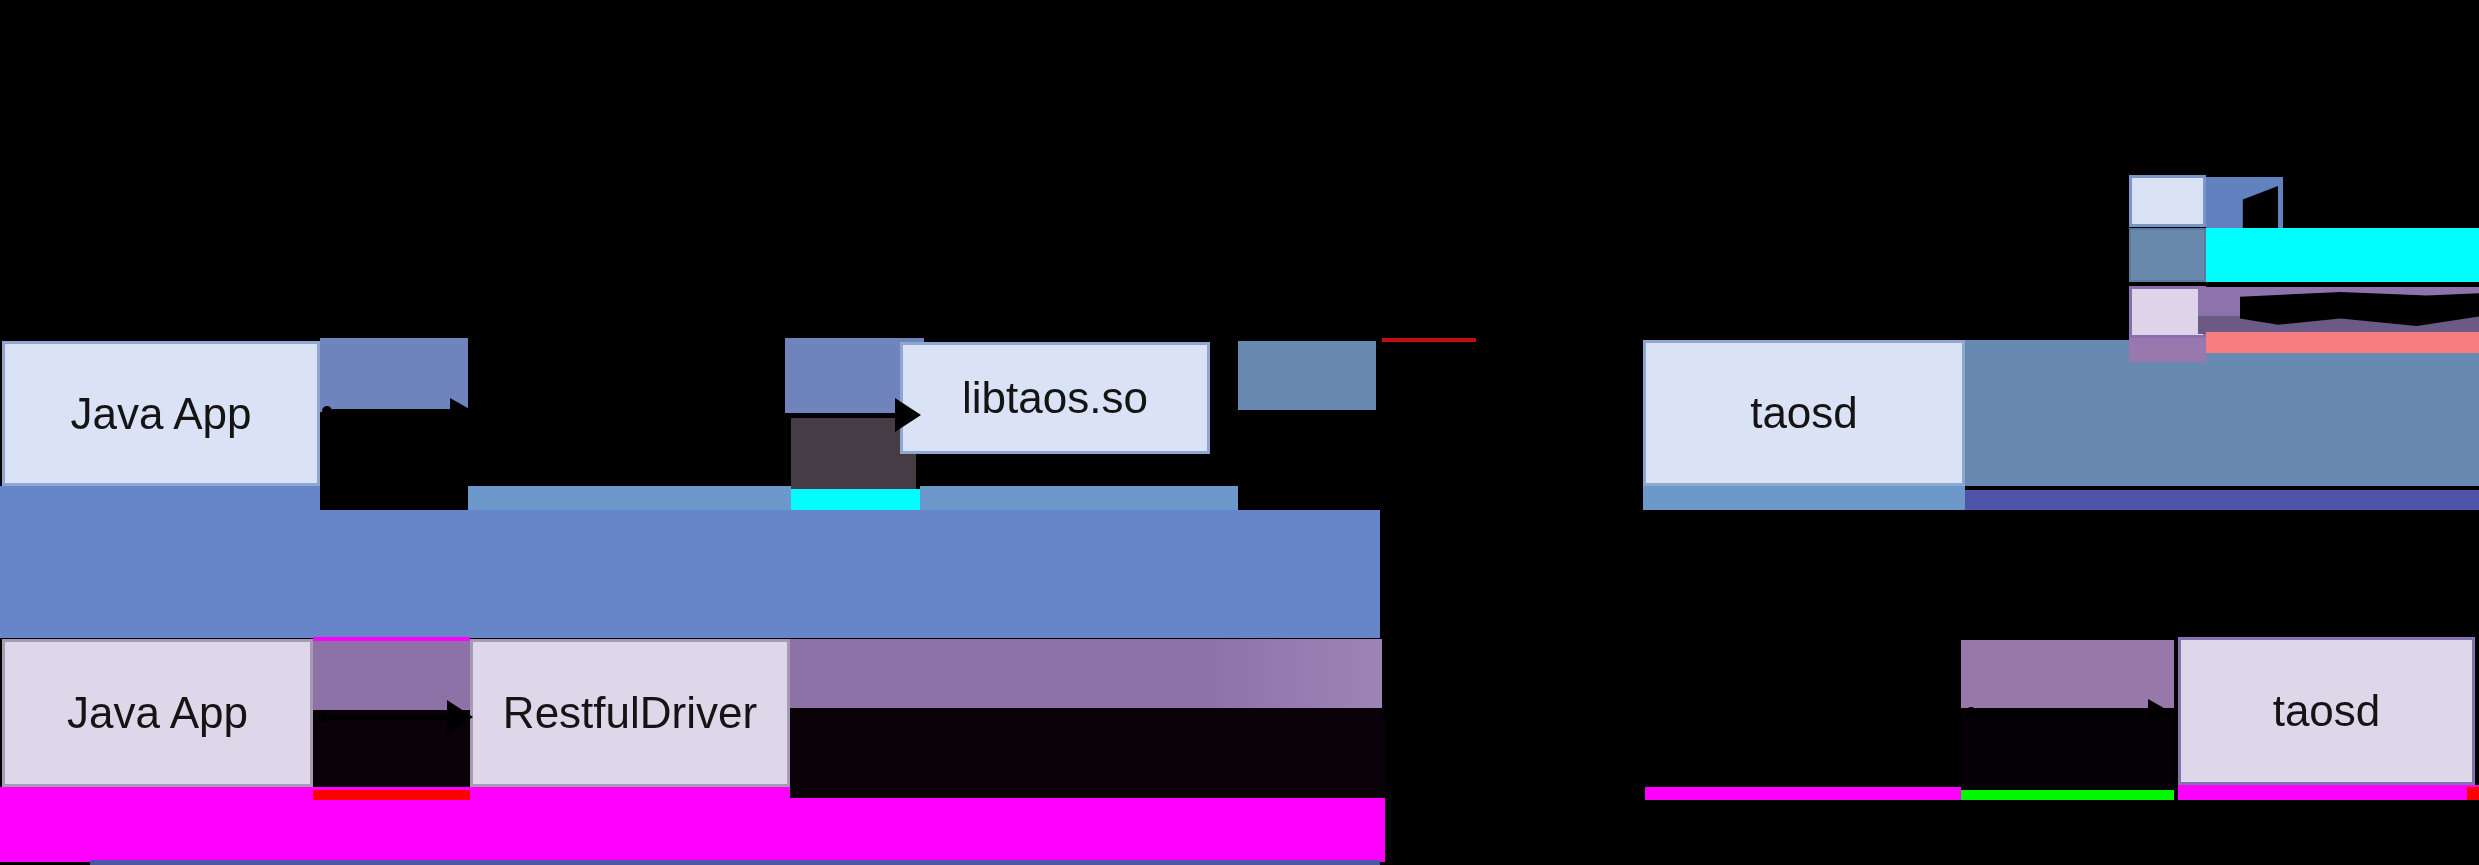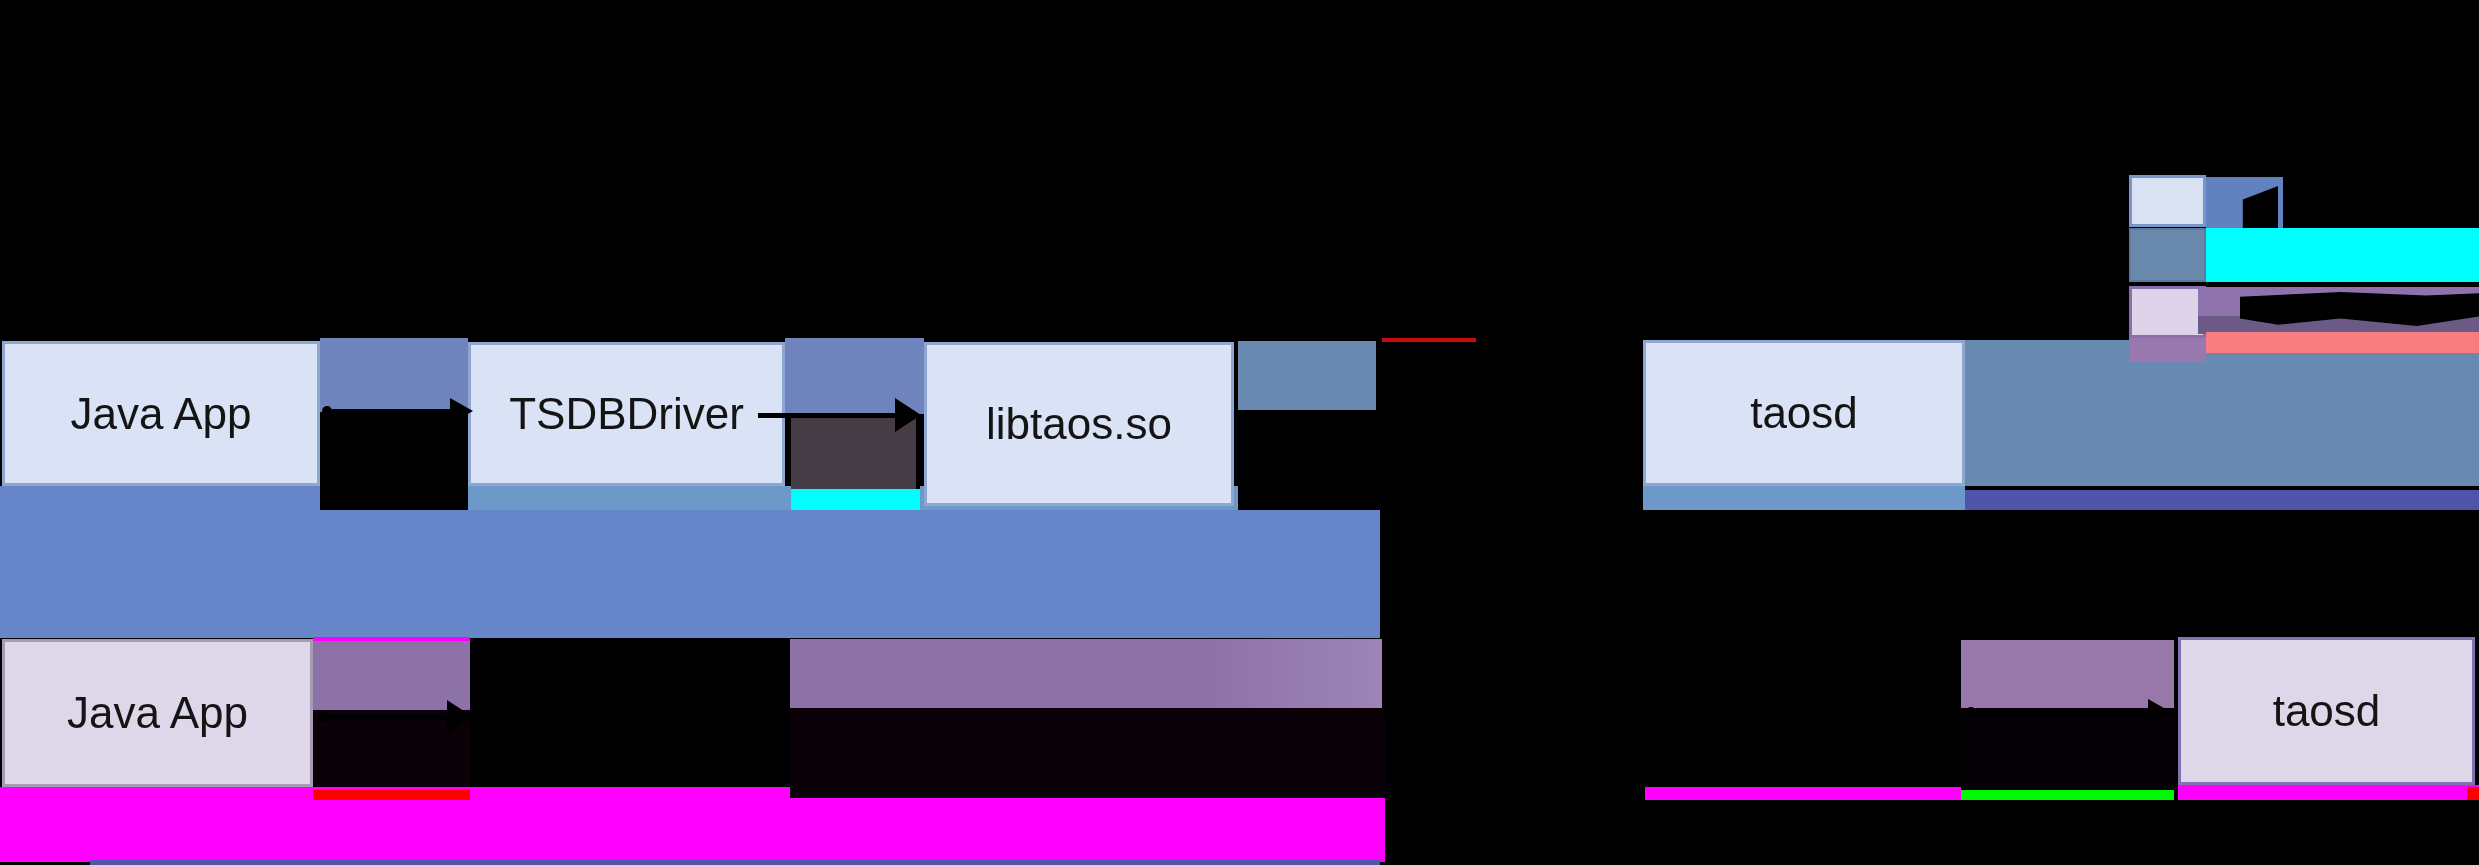--- a/index.html
+++ b/index.html
@@ -51,24 +51,21 @@
   <div class="abs" style="left:468px;top:486px;width:323px;height:24px;background:#6c99c9;"></div>
   <div class="abs" style="left:920px;top:486px;width:318px;height:24px;background:#6c99c9;"></div>
 
   <div class="abs" style="left:1238px;top:341px;width:138px;height:69px;background:#6889b0;"></div>
 
   <div class="abs" style="left:1382px;top:338px;width:94px;height:4px;background:#c60d0d;"></div>
 
   <div class="node node-blue" style="left:2px;top:341px;width:318px;height:145px;">
     <span>Java App</span>
   </div>
-  <div class="node node-blue" style="left:468px;top:342px;width:317px;height:144px;">
-    <span>TSDBDriver</span>
-  </div>
-  <div class="node node-blue" style="left:924px;top:342px;width:310px;height:164px;">
+  <div class="node node-blue" style="left:900px;top:342px;width:310px;height:112px;">
     <span>libtaos.so</span>
   </div>
   <div class="node node-blue" style="left:1643px;top:340px;width:322px;height:146px;">
     <span>taosd</span>
   </div>
 
   <div class="abs" style="left:1965px;top:340px;width:514px;height:146px;background:#6889b0;"></div>
   <div class="abs" style="left:1643px;top:486px;width:322px;height:24px;background:#6c99c9;"></div>
   <div class="abs" style="left:1965px;top:490px;width:514px;height:20px;background:#5054a8;"></div>
 
@@ -101,20 +98,23 @@
   <div class="abs" style="left:1961px;top:708px;width:213px;height:82px;background:#050005;"></div>
   <div class="abs" style="left:1961px;top:790px;width:213px;height:10px;background:#00f800;"></div>
 
   <div class="abs" style="left:1645px;top:787px;width:316px;height:13px;background:#ff00fe;"></div>
   <div class="abs" style="left:2178px;top:785px;width:301px;height:15px;background:#ff00fe;"></div>
   <div class="abs" style="left:2467px;top:787px;width:12px;height:13px;background:#fd0000;"></div>
 
   <div class="node node-lav" style="left:2px;top:639px;width:311px;height:148px;">
     <span>Java App</span>
   </div>
+  <div class="node node-lav" style="left:470px;top:639px;width:320px;height:148px;">
+    <span>RestfulDriver</span>
+  </div>
   <div class="node node-lav2" style="left:2178px;top:637px;width:297px;height:148px;">
     <span>taosd</span>
   </div>
 
   <div class="arrow" style="left:318px;top:700px;">
     <div class="arrow-dot"></div>
     <div class="arrow-line" style="width:119px;"></div>
     <div class="arrow-head big"></div>
   </div>
   <div class="arrow" style="left:1382px;top:699px;">

